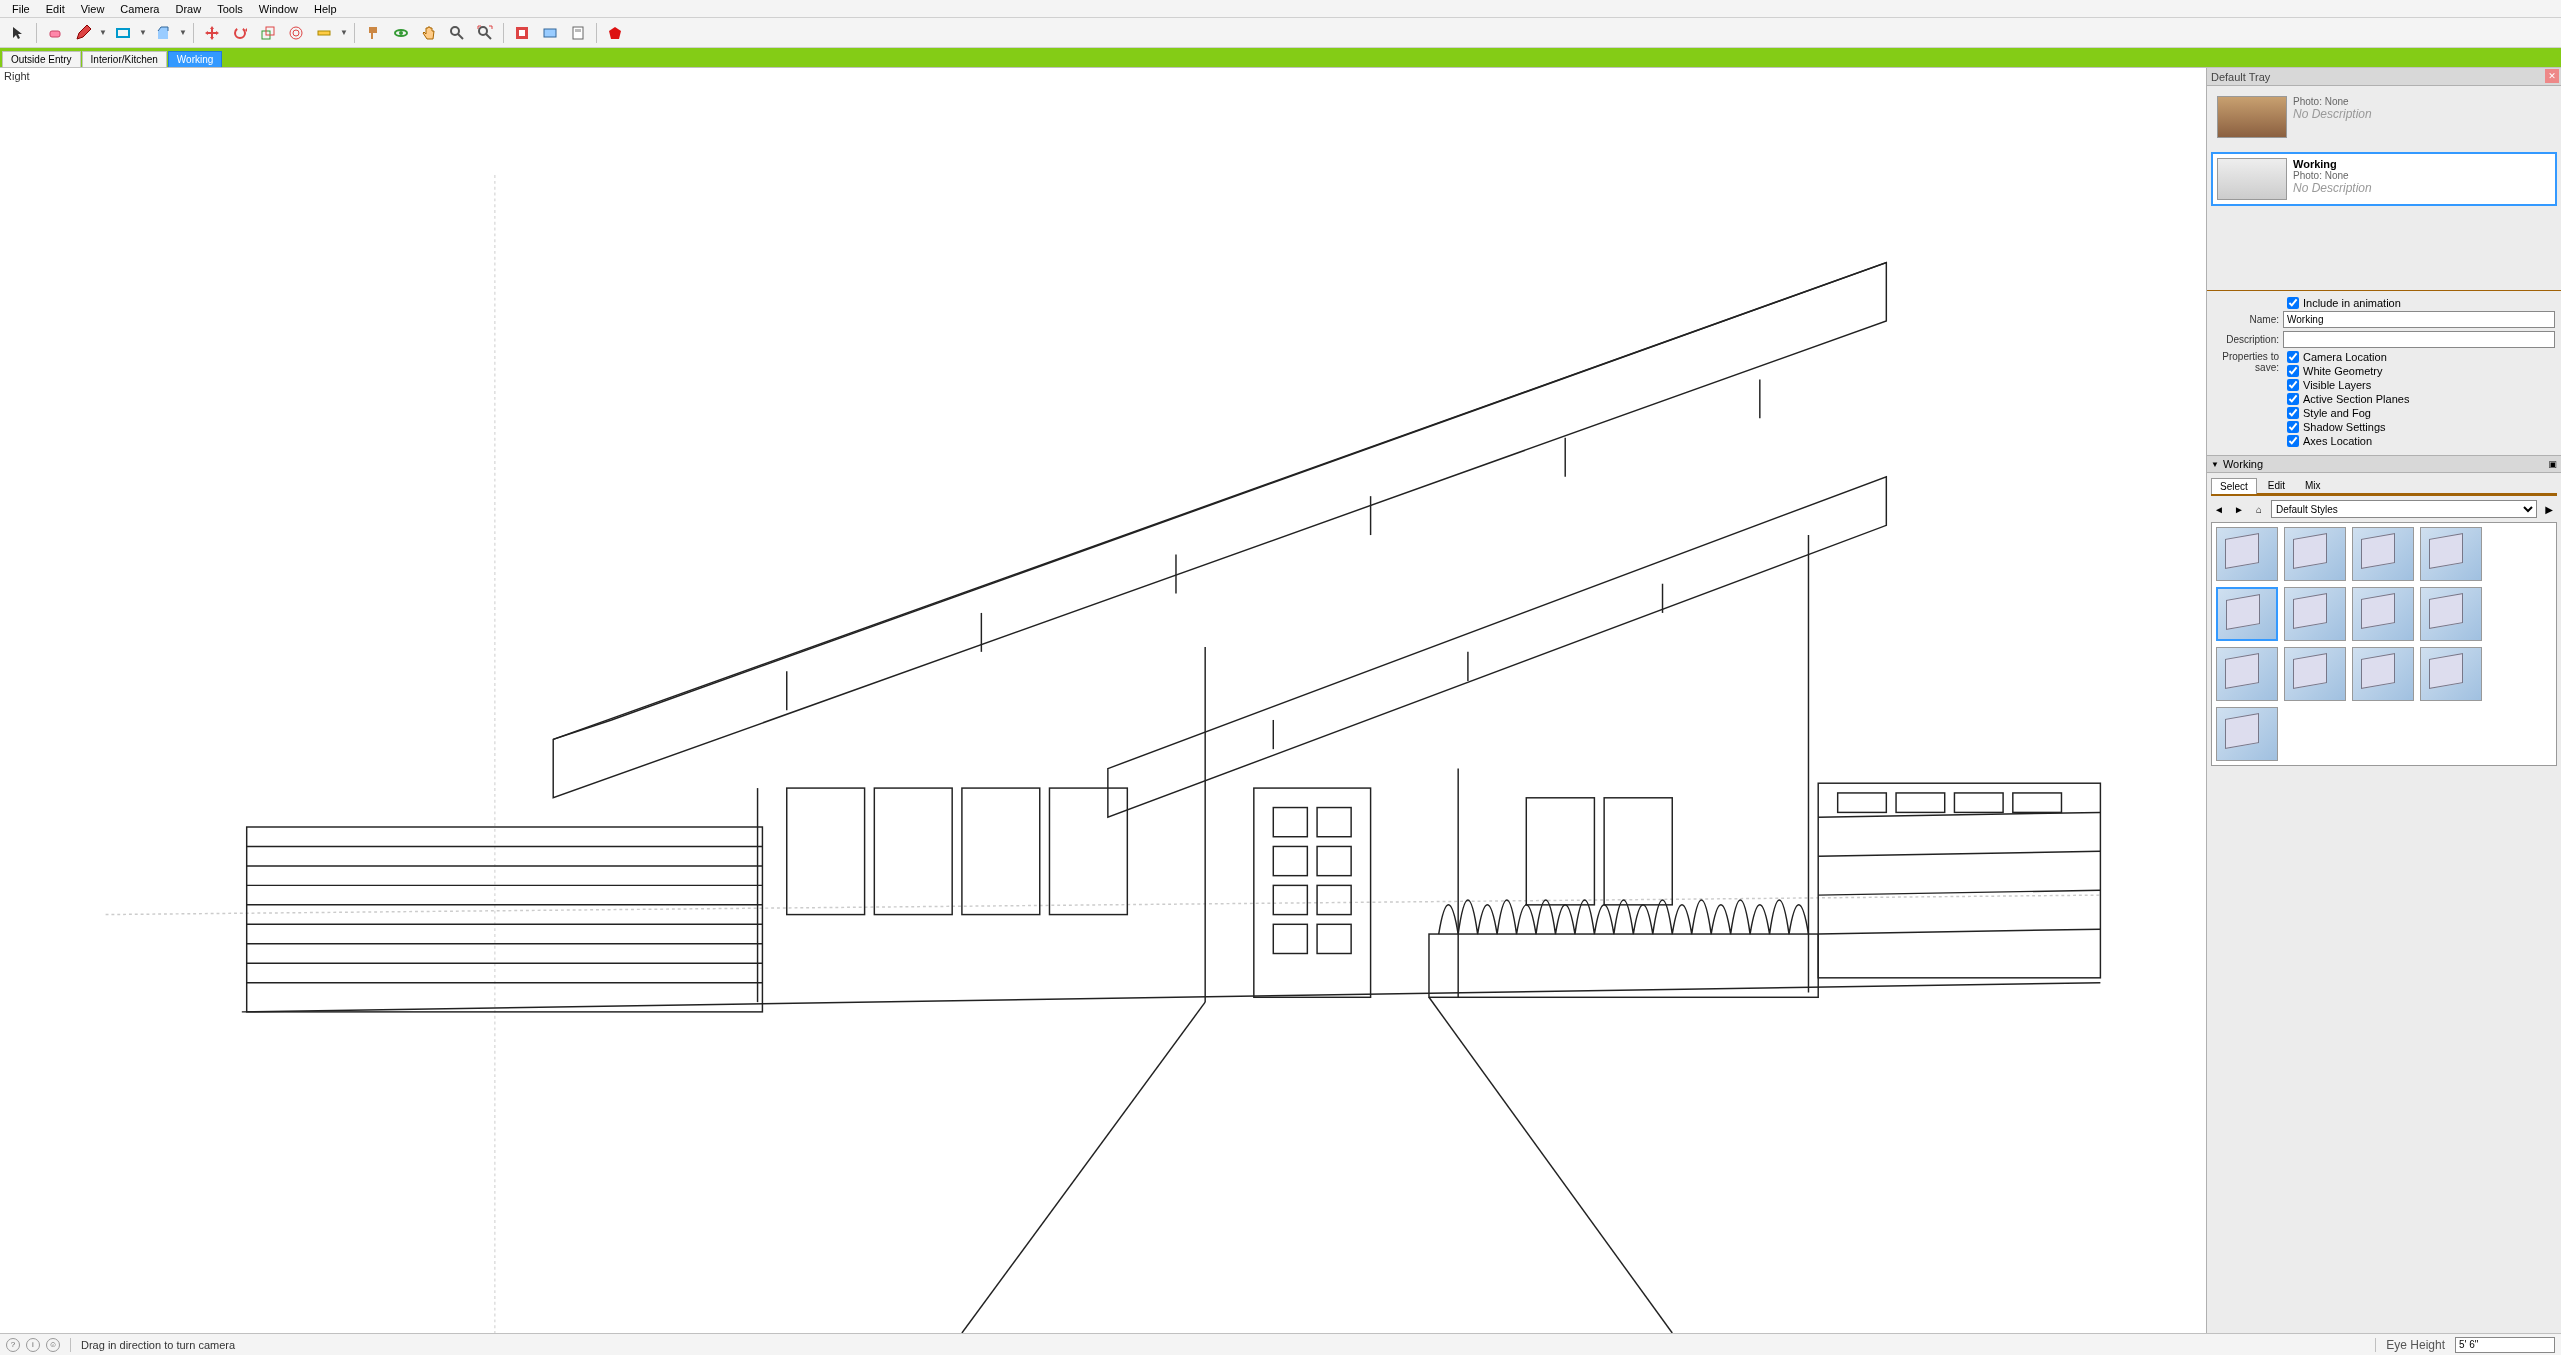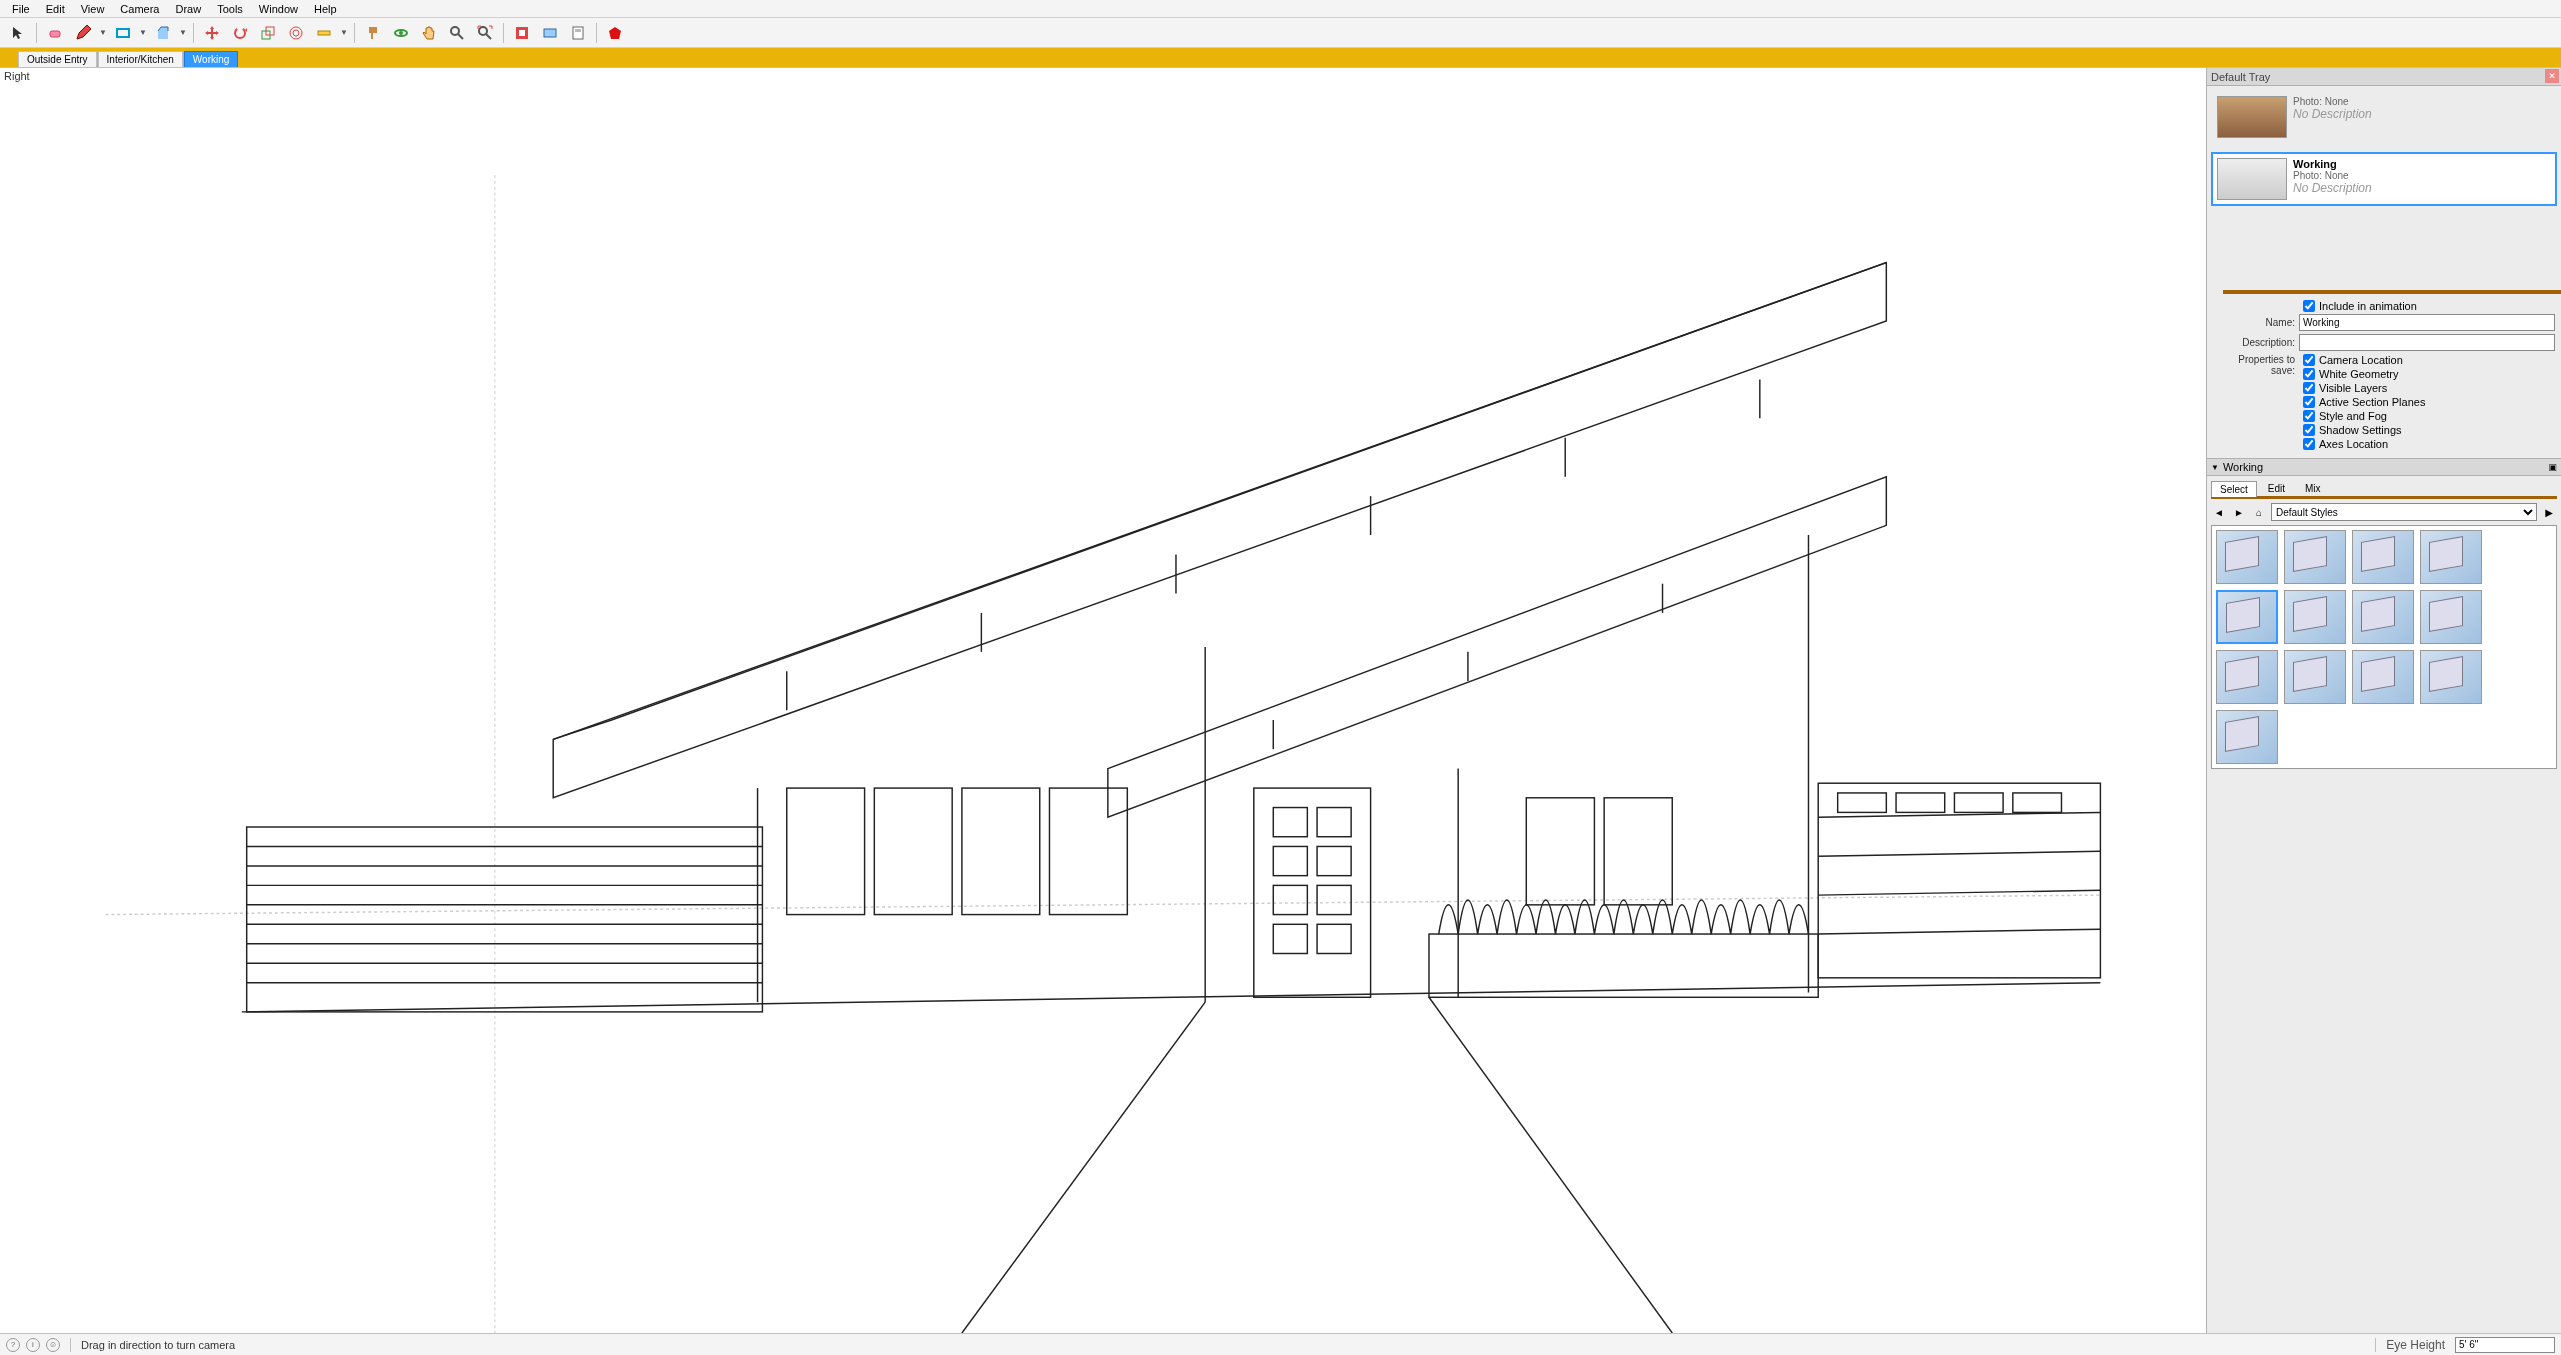--- a/index.html
+++ b/index.html
@@ -9,21 +9,21 @@
 .menu-bar { height: 18px; background: #f4f4f4; display: flex; align-items: center; padding: 0 4px; border-bottom: 1px solid #d0d0d0; }
 .menu-item { padding: 1px 8px; cursor: default; }
 
 
 .toolbar { height: 30px; background: #f4f4f4; display: flex; align-items: center; padding: 0 6px; gap: 4px; border-bottom: 1px solid #d0d0d0; }
 .tool-btn { width: 24px; height: 24px; display: flex; align-items: center; justify-content: center; cursor: pointer; border-radius: 2px; }
 .tool-sep { width: 1px; height: 20px; background: #c0c0c0; margin: 0 2px; }
 .dropdown-arrow { width: 8px; height: 24px; display: flex; align-items: center; justify-content: center; font-size: 8px; color: #555; }
 
 
-.scene-tabs { height: 20px; background: #eab308; display: flex; align-items: flex-end; padding-left: 18px; border-bottom: 1px solid #c0c0c0; }
+.scene-tabs { height: 20px; background: #84cc16; display: flex; align-items: flex-end; padding-left: 2px; border-bottom: 1px solid #c0c0c0; }
 .scene-tab { padding: 2px 8px; background: #f4f4f4; border: 1px solid #c0c0c0; border-bottom: none; margin-right: 1px; cursor: pointer; font-size: 10px; }
 .scene-tab.active { background: #3399ff; color: #fff; border-color: #2277dd; }
 
 
 .workspace { display: flex; height: calc(100% - 18px - 30px - 20px - 22px); }
 .viewport { flex: 1; background: #fff; position: relative; overflow: hidden; }
 .viewport-label { position: absolute; top: 2px; left: 4px; font-size: 11px; color: #333; z-index: 5; }
 
 
 .tray { width: 355px; background: #ececec; border-left: 1px solid #b0b0b0; display: flex; flex-direction: column; overflow-y: auto; }
@@ -32,21 +32,21 @@
 
 .scene-card { display: flex; gap: 6px; padding: 4px; margin: 4px; border: 2px solid transparent; cursor: pointer; }
 .scene-card.selected { border-color: #3399ff; background: #fff; }
 .scene-thumb { width: 70px; height: 42px; background: linear-gradient(#c8a070, #8b6040); border: 1px solid #999; }
 .scene-thumb.working { background: linear-gradient(#eee, #ccc); }
 .scene-info { flex: 1; }
 .scene-name { font-weight: bold; font-size: 11px; }
 .scene-photo { font-size: 10px; color: #666; }
 .scene-desc { font-size: 12px; color: #999; font-style: italic; }
 
-.form-area { padding: 6px; border-top: 4px solid #a16207; background: #ececec; margin-left: 16px; }
+.form-area { padding: 6px; border-top: 1px solid #a16207; background: #ececec; }
 .form-row { display: flex; align-items: center; margin-bottom: 3px; }
 .form-label { width: 70px; text-align: right; padding-right: 4px; font-size: 10px; color: #333; }
 .form-input { flex: 1; height: 17px; border: 1px solid #888; padding: 0 3px; font-size: 10px; background: #fff; }
 .check-row { display: flex; align-items: center; gap: 4px; margin-bottom: 2px; padding-left: 4px; font-size: 10px; }
 .check-row input { width: 12px; height: 12px; }
 .props-block { display: flex; }
 .props-label { width: 70px; text-align: right; padding-right: 4px; font-size: 10px; color: #333; line-height: 1.1; }
 .props-checks { flex: 1; }
 
 .panel-header { height: 18px; background: #d8d8d8; border-top: 1px solid #b0b0b0; border-bottom: 1px solid #b0b0b0; display: flex; align-items: center; padding: 0 4px; gap: 4px; font-size: 11px; cursor: pointer; }

